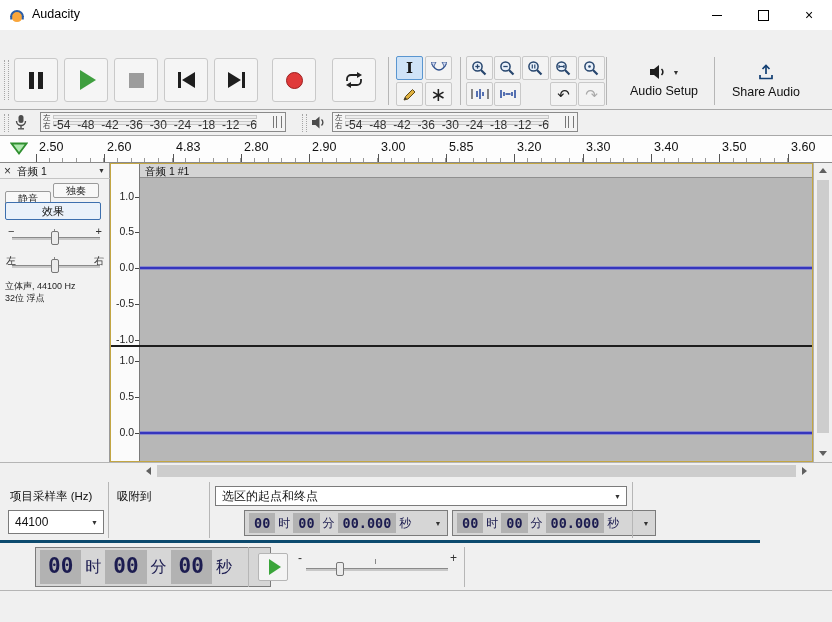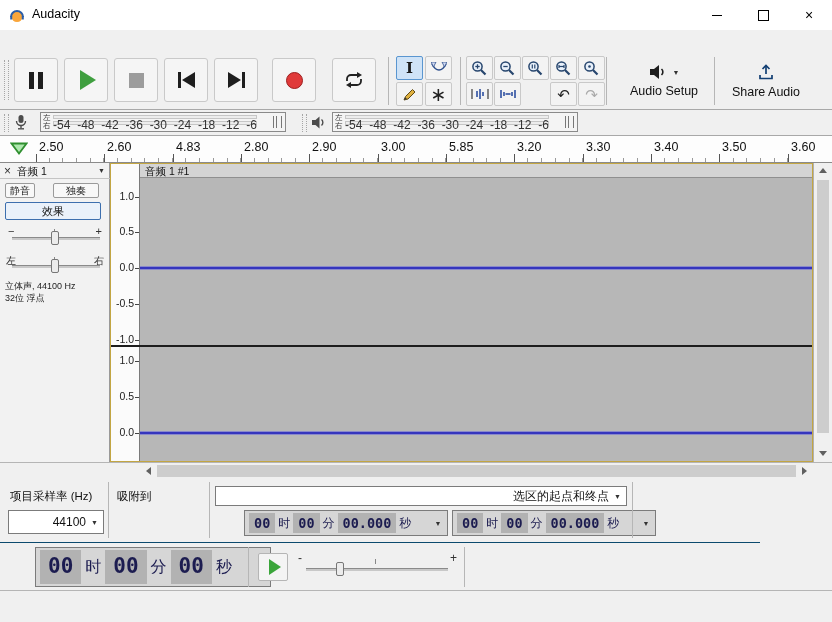--- a/index.html
+++ b/index.html
@@ -80,24 +80,24 @@
   .vthumb{position:absolute;left:3px;top:17px;width:12px;height:253px;background:#cdcdcd;}
   .arr-u{width:0;height:0;border-bottom:5px solid #606060;border-left:4px solid transparent;border-right:4px solid transparent;}
   .arr-d{width:0;height:0;border-top:5px solid #606060;border-left:4px solid transparent;border-right:4px solid transparent;}
   .arr-l{width:0;height:0;border-right:5px solid #606060;border-top:4px solid transparent;border-bottom:4px solid transparent;}
   .arr-r{width:0;height:0;border-left:5px solid #606060;border-top:4px solid transparent;border-bottom:4px solid transparent;}
   
   .hscroll{left:0;top:462px;width:832px;height:17px;background:#f0f0f0;border-top:1px solid #b5b5b5;box-sizing:border-box;}
   .hthumb{position:absolute;left:157px;top:2px;width:639px;height:12px;background:#cdcdcd;}
   .sq{position:absolute;width:17px;height:16px;display:flex;align-items:center;justify-content:center;}
   
-  .seltb{left:0;top:479px;width:760px;height:64px;background:#f0f0f0;border-bottom:1px solid #0c4a6e;box-sizing:border-box;}
+  .seltb{left:0;top:479px;width:760px;height:64px;background:#f0f0f0;border-bottom:3px solid #0c4a6e;box-sizing:border-box;}
   .slabel{position:absolute;font-size:11.5px;color:#111;}
   .cb{position:absolute;background:#fff;border:1px solid #7b7b7b;display:flex;align-items:center;font-size:12px;color:#111;box-sizing:border-box;}
-  .cbtext{padding-left:6px;flex:1;white-space:nowrap;overflow:hidden;text-align:right;}
+  .cbtext{padding-left:6px;flex:1;white-space:nowrap;overflow:hidden;}
   .cbarr{width:17px;align-self:stretch;display:flex;align-items:center;justify-content:center;}
   .tc{position:absolute;background:#d6d6d6;border:1px solid #7b7b7b;display:flex;align-items:center;padding:0 3px;box-sizing:border-box;margin-left:29px;}
   .dg{background:#b2b2b2;color:#1c1c50;font-family:"DejaVu Sans Mono","Liberation Mono",monospace;
       font-weight:bold;font-size:13.5px;padding:3px 5px;margin:0 1px;line-height:1.1;}
   .un{color:#1c1c50;font-size:12px;padding:0 2px;}
   .tcarr{margin-left:auto;width:12px;text-align:center;}
   .tc-big .dg{font-size:21px;padding:5px 8px;}
   .tc-big .un{font-size:16px;padding:0 3px;}
   
   .timetb{left:0;top:543px;width:832px;height:48px;background:#f0f0f0;border-bottom:1px solid #b5b5b5;box-sizing:border-box;}
@@ -368,21 +368,21 @@
   </div>
 
   <div class="abs trackarea">
 
     <div class="tpanel">
       <div class="thead">
         <span class="abs" style="left:4px;top:1px;font-size:12px;color:#333">×</span>
         <span class="abs" style="left:17px;top:2px;font-size:10.5px">音频 1</span>
         <span class="abs dd" style="right:5px;top:4px">▼</span>
       </div>
-      <div class="tbtn2" style="left:5px;top:20px;width:30px">静音</div>
+      <div class="tbtn2" style="left:5px;top:28px;width:46px">静音</div>
       <div class="tbtn2" style="left:53px;top:20px;width:46px">独奏</div>
       <div class="fxbtn">效果</div>
 
       <div class="abs" style="left:4px;top:60px;width:102px;height:24px">
         <span class="abs" style="left:4px;top:2px;font-size:11px;color:#333">−</span>
         <span class="abs" style="right:4px;top:2px;font-size:11px;color:#333">+</span>
         <div class="stick" style="left:50px;top:6px"></div>
         <div class="strack" style="left:8px;top:14px;width:88px"></div>
         <div class="sthumb" style="left:47px;top:8px"></div>
       </div>

